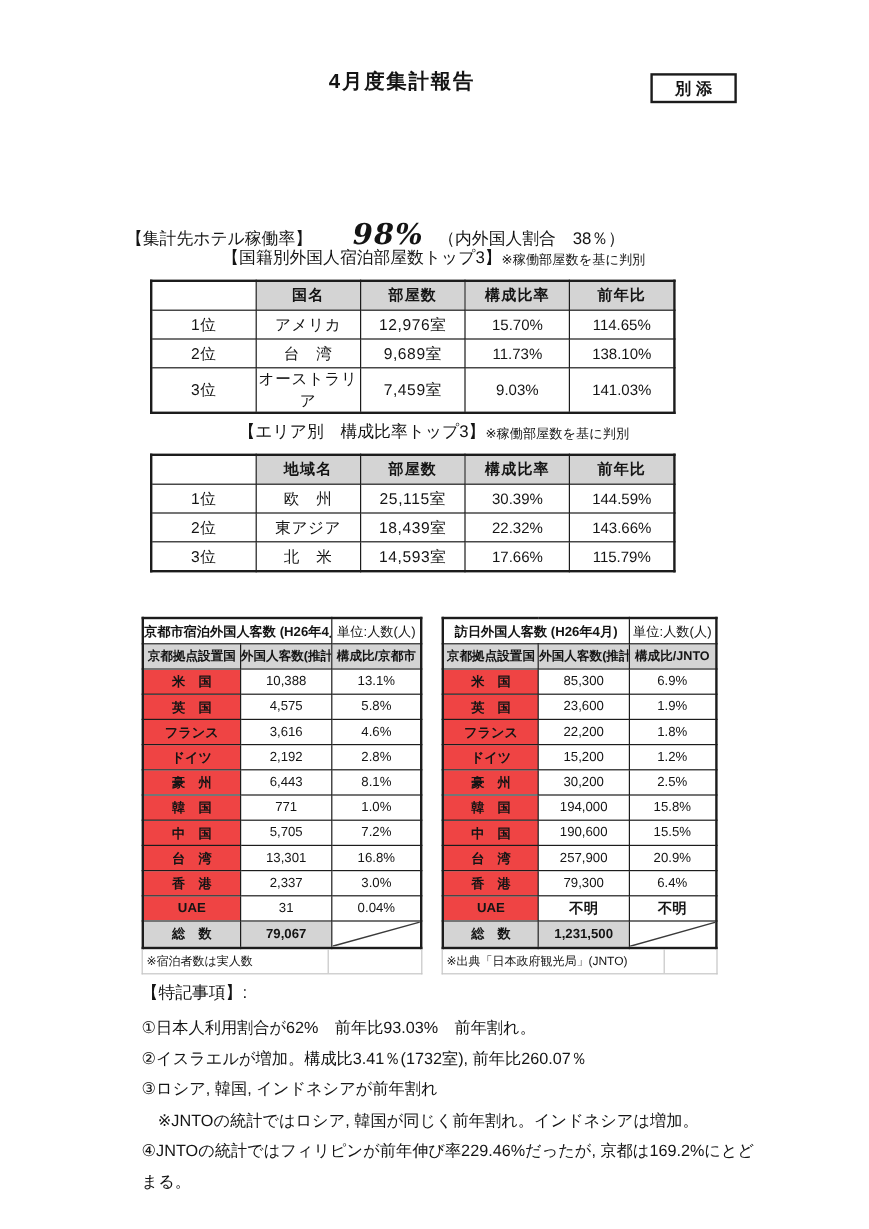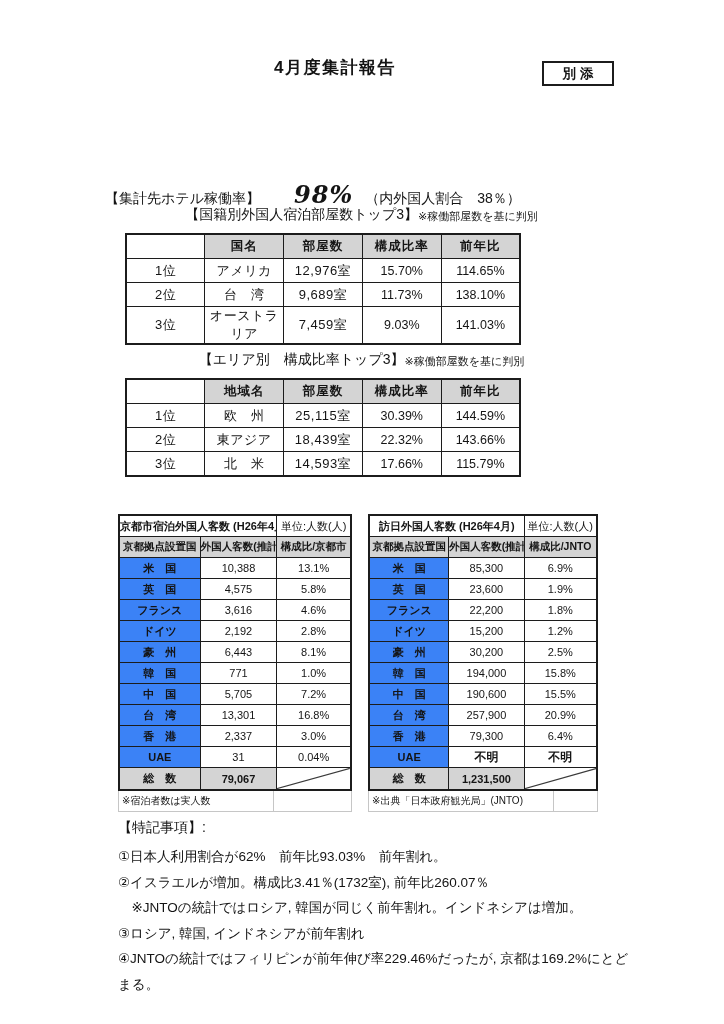--- a/index.html
+++ b/index.html
@@ -27,21 +27,21 @@
   
   .sec-head { position:absolute; left:118px; width:487px; display:flex;
     justify-content:center; align-items:flex-end; }
   .sec-head .sec-title { font-size:14px; }
   .sec-head .sec-note { font-size:11px; }
   .s1 { top:206px; } .s2 { top:351px; }
   .sec3 { position:absolute; left:118px; top:486px; display:flex; align-items:baseline; font-size:14px; }
   .sec3 .sub { margin-left:18px; }
 
   
-  table.rank { position:absolute; left:125px; width:396px; border-collapse:collapse;
+  table.rank { position:absolute; left:125px; width:438px; border-collapse:collapse;
     table-layout:fixed; border:2px solid #1c1c1c; }
   .t1 { top:233px; } .t2 { top:378px; }
   table.rank td { border:1px solid #1c1c1c; height:23px; text-align:center;
     font-size:13px; padding:0; overflow:hidden; }
   table.rank td.h { background:#d4d4d4; font-weight:bold; font-size:12.5px; letter-spacing:1px; }
   table.rank td.blank { background:#ffffff; }
   table.rank td.c0, table.rank td.c1, table.rank td.c2 { font-weight:normal; letter-spacing:0.5px; }
   table.rank td.c3, table.rank td.c4 { font-weight:normal; font-size:12.5px; }
 
   
@@ -49,21 +49,21 @@
   .cw-left  { left:118px; width:234px; }
   .cw-right { left:368px; width:230px; }
   table.comp { width:100%; border-collapse:collapse; table-layout:fixed; border:2px solid #1c1c1c; }
   table.comp col.cA { width:35%; } table.comp col.cB { width:33%; } table.comp col.cC { width:32%; }
   table.comp td { border:1px solid #1c1c1c; font-size:11px; text-align:center;
     height:20px; padding:0; overflow:hidden; }
   table.comp tr.title-row td { height:20px; }
   td.comp-title { text-align:left; font-weight:bold; padding-left:3px; white-space:nowrap; }
   td.comp-unit { font-size:8.5px; white-space:nowrap; }
   table.comp tr.head-row td { background:#d4d4d4; font-weight:bold; font-size:10.5px; white-space:nowrap; }
-  table.comp td.lab { background:#3b82f6; font-weight:bold; }
+  table.comp td.lab { background:#ef4444; font-weight:bold; }
   table.comp td.num, table.comp td.pct { background:#ffffff; font-weight:normal; }
   table.comp td.emph { font-weight:bold; font-size:12px; }
   table.comp tr.total-row td { height:21px; }
   table.comp tr.total-row td.lab, table.comp tr.total-row td.num { background:#d4d4d4; font-weight:bold; }
   td.diag { background:#ffffff; }
   td.diag svg { display:block; width:100%; height:21px; }
 
   .comp-foot { height:21px; border:1px solid #c6c6c6; border-top:none; display:flex;
     align-items:stretch; font-size:10px; box-sizing:border-box; }
   .comp-foot .ftext { display:flex; align-items:center; padding-left:3px;
@@ -328,18 +328,18 @@
       </table>
     <div class="comp-foot">
       <div class="ftext">※出典「日本政府観光局」(JNTO)</div>
     </div>
   </div>
 
   <div class="remarks">
     <div class="remarks-heading">【特記事項】:</div>
     <div class="remark-line">①日本人利用割合が62%　前年比93.03%　前年割れ。</div>
     <div class="remark-line">②イスラエルが増加。構成比3.41％(1732室), 前年比260.07％</div>
+    <div class="remark-line">③ロシア, 韓国, インドネシアが前年割れ</div>
     <div class="remark-line">　※JNTOの統計ではロシア, 韓国が同じく前年割れ。インドネシアは増加。</div>
-    <div class="remark-line">③ロシア, 韓国, インドネシアが前年割れ</div>
     <div class="remark-line">④JNTOの統計ではフィリピンが前年伸び率229.46%だったが, 京都は169.2%にとどまる。</div>
   </div>
 
 </div>
 
 </body></html>

